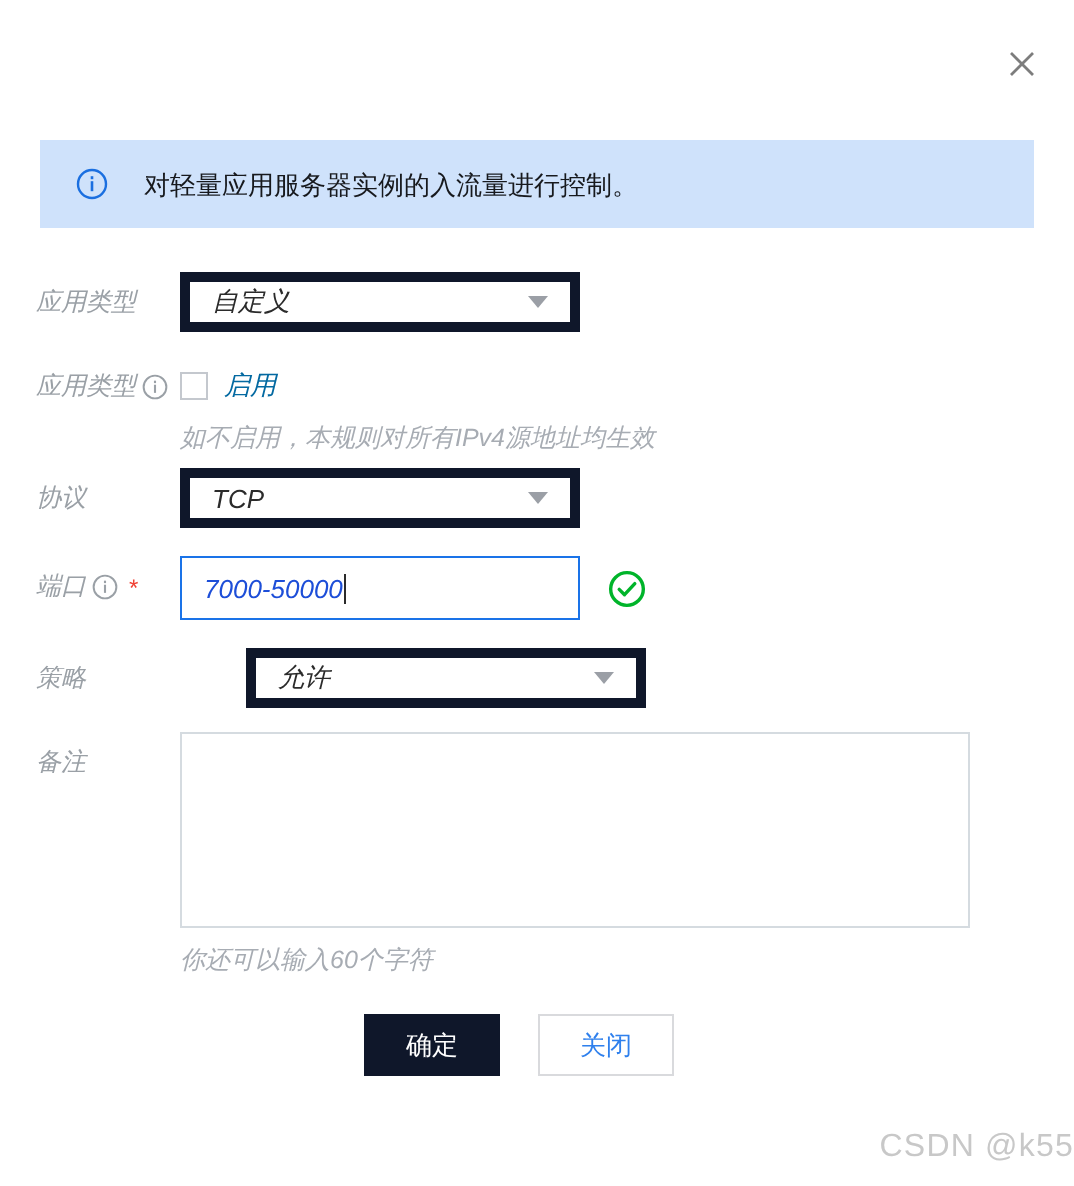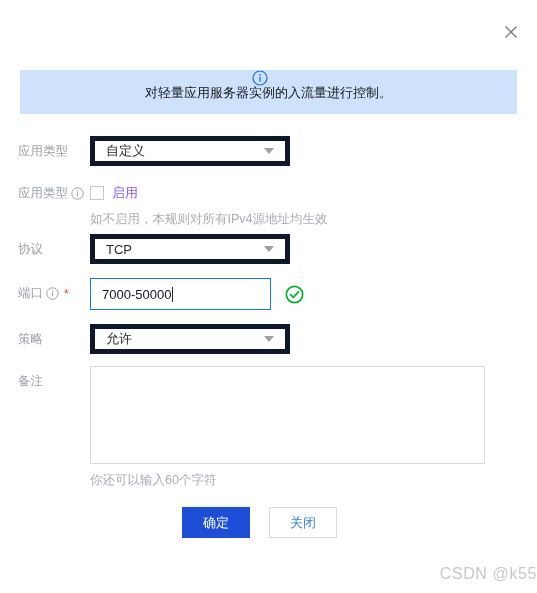--- a/index.html
+++ b/index.html
@@ -53,21 +53,20 @@
 
   
   .info-banner {
     margin: 12px 20px 0 20px;
     background: #cfe2fb;
     height: 44px;
     display: flex;
     align-items: center;
     padding: 0 18px;
     box-sizing: border-box;
-    flex-direction: column;
   }
   .info-icon {
     width: 16px;
     height: 16px;
     flex: 0 0 16px;
     margin-right: 18px;
   }
   .info-icon svg { display:block; }
   .info-text {
     font-size: 13px;
@@ -77,20 +76,21 @@
 
   
   .form {
     margin-top: 22px;
     padding: 0 20px 0 0;
   }
   .form-row {
     display: flex;
     align-items: flex-start;
     margin-bottom: 12px;
+    font-style: italic;
   }
   .form-label {
     width: 90px;
     flex: 0 0 90px;
     text-align: left;
     padding-left: 18px;
     box-sizing: border-box;
     font-size: 12.5px;
     color: #9aa0a6;
     line-height: 30px;
@@ -163,47 +163,47 @@
     width: 14px;
     height: 14px;
     border: 1px solid #c4c8ce;
     background: #fff;
     box-sizing: border-box;
     cursor: pointer;
     flex: 0 0 14px;
   }
   .checkbox-label {
     font-size: 13px;
-    color: #8b5cf6;
+    color: #0369a1;
     margin-left: 8px;
     cursor: pointer;
   }
   .hint {
     font-size: 12.5px;
     color: #a7acb3;
     margin-top: 2px;
     line-height: 18px;
   }
 
   
   .input-row {
     display: flex;
     align-items: center;
   }
   .text-input {
-    width: 181px;
+    width: 200px;
     height: 32px;
     border: 1px solid #1a73e8;
     box-sizing: border-box;
     background: #fff;
     display: flex;
     align-items: center;
     padding-left: 11px;
     font-size: 13px;
-    color: #0f172a;
+    color: #1d4ed8;
     position: relative;
   }
   .caret-bar {
     display: inline-block;
     width: 1px;
     height: 15px;
     background: #2b2b2b;
     margin-left: 1px;
     position: relative;
     top: 0px;
@@ -240,21 +240,21 @@
     height: 31px;
     font-size: 13px;
     display: flex;
     align-items: center;
     justify-content: center;
     box-sizing: border-box;
     cursor: pointer;
     border: 1px solid transparent;
   }
   .btn-primary {
-    background: #1d4ed8;
+    background: #0f172a;
     color: #ffffff;
   }
   .btn-default {
     background: #ffffff;
     color: #2f80ed;
     border: 1px solid #d9dadd;
   }
 
   .watermark {
     position: absolute;
@@ -357,21 +357,21 @@
           <span class="ok-icon">
             <svg width="19" height="19" viewBox="0 0 20 20" aria-hidden="true">
               <circle cx="10" cy="10" r="8.6" fill="none" stroke="#00b42a" stroke-width="1.8"></circle>
               <path d="M5.9 10.2 L8.7 13 L14.1 7.2" fill="none" stroke="#00b42a" stroke-width="1.8" stroke-linecap="round" stroke-linejoin="round"></path>
             </svg>
           </span>
         </div>
       </div>
     </div>
 
-    <div class="form-row" style="">
+    <div class="form-row" style="gap:33px;">
       <div class="form-label">
         <span class="lbl-text">策略</span>
       </div>
       <div class="form-control">
         <div class="select">
           <span class="sel-value">允许</span>
           <span class="caret"></span>
         </div>
       </div>
     </div>

